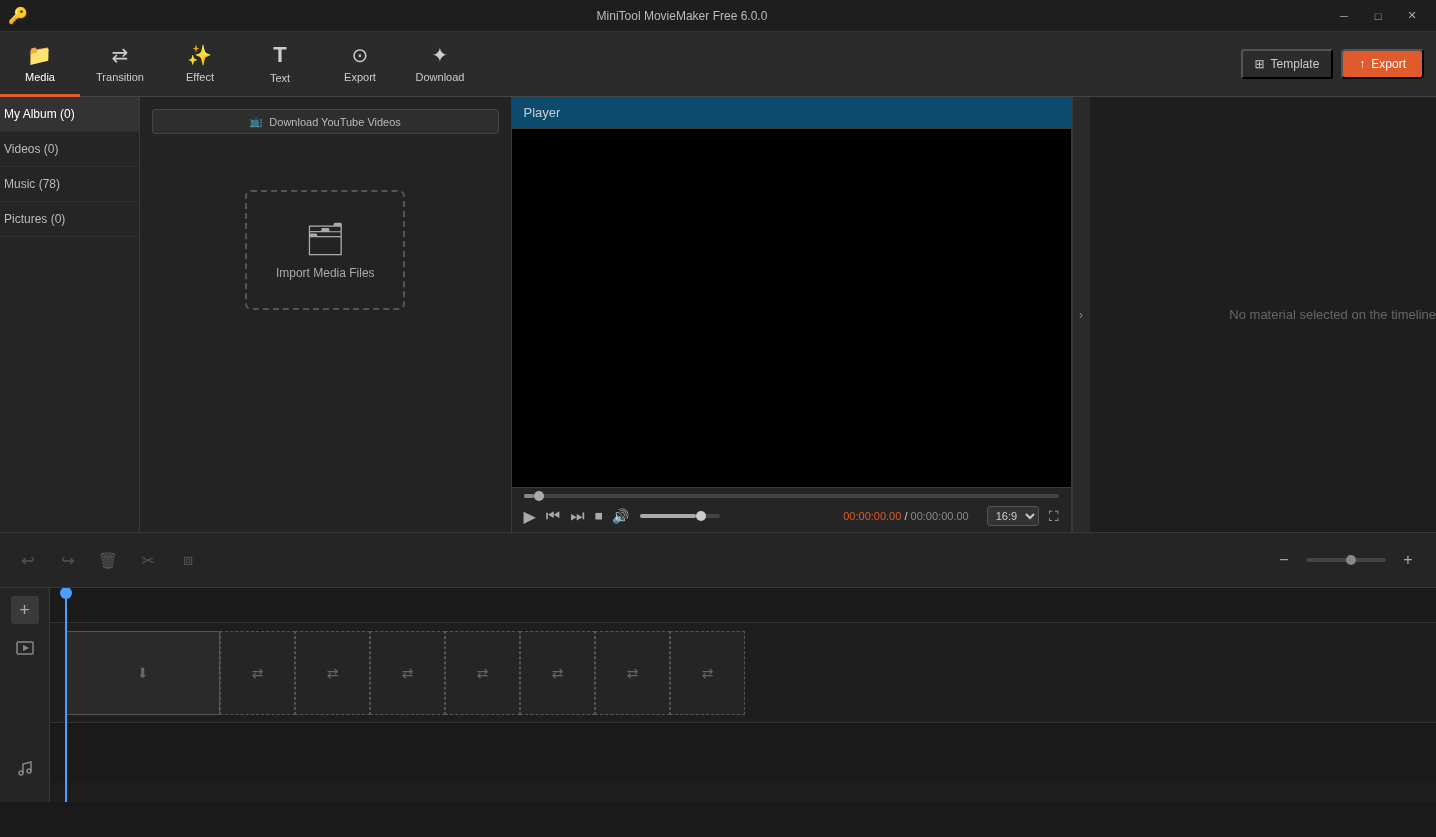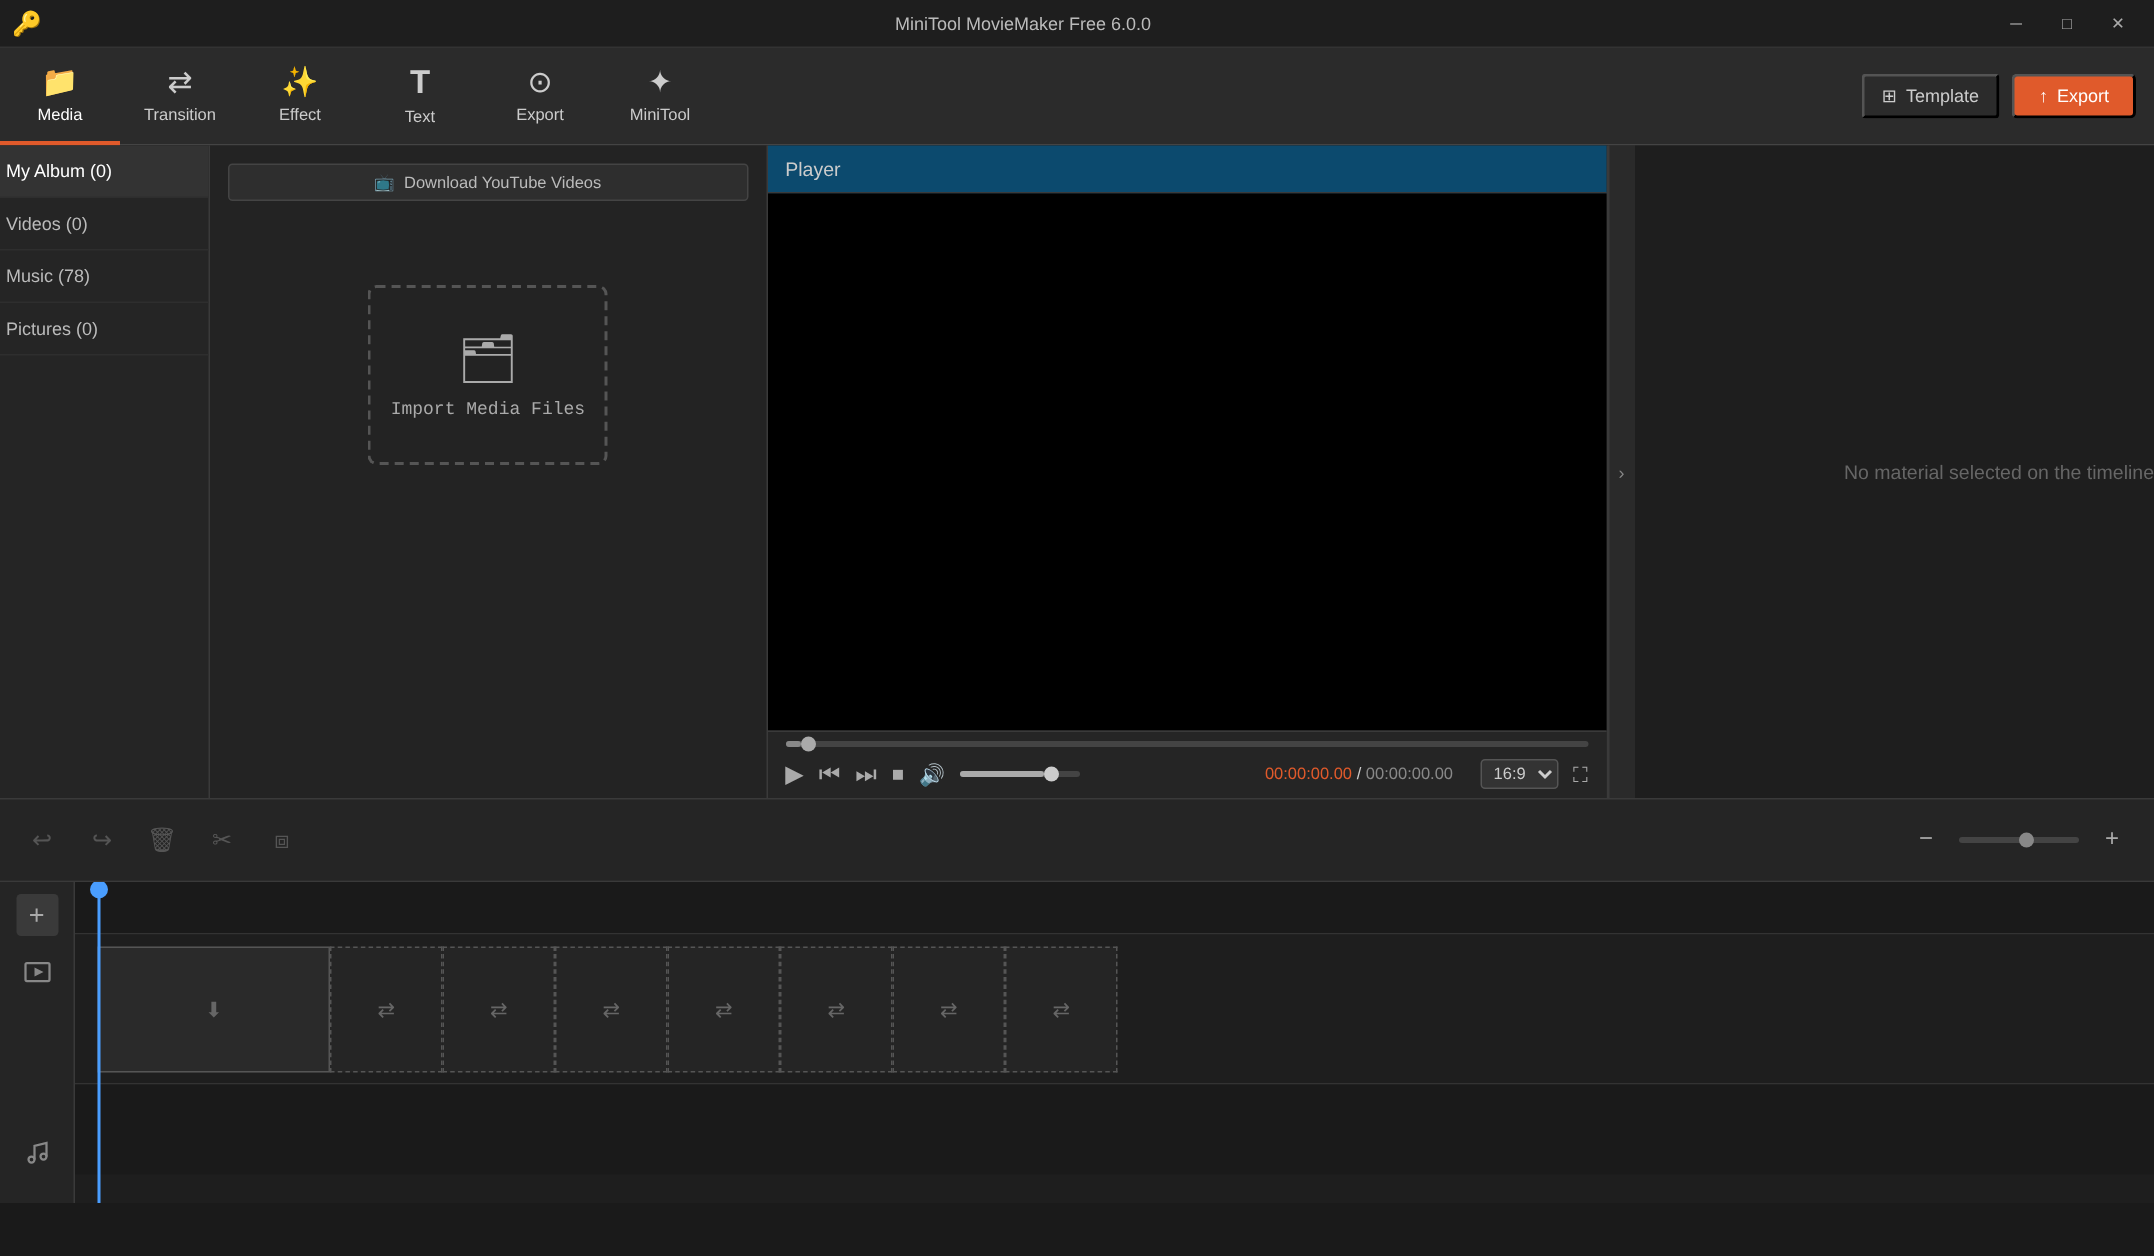--- a/index.html
+++ b/index.html
@@ -94,21 +94,21 @@
       margin-bottom: 16px;
     }
     #import-box {
       border: 2px dashed #555;
       border-radius: 6px;
       width: 160px; height: 120px;
       display: flex; flex-direction: column; align-items: center; justify-content: center;
       cursor: pointer; margin-top: 40px; gap: 8px; color: #aaa;
     }
     #import-box .folder-icon { font-size: 32px; }
-    #import-box .import-label { font-size: 12px; font-family: Liberation Mono, monospace; }
+    #import-box .import-label { font-size: 12px; }
 
     
     #player-area {
       width: 560px;
       background: #1e1e1e;
       display: flex;
       flex-direction: column;
       border-right: 1px solid #3a3a3a;
       flex-shrink: 0;
     }
@@ -308,21 +308,21 @@
   <div class="toolbar-item">
     <span class="t-icon" style="font-size:22px;font-weight:bold;">T</span>
     <span>Text</span>
   </div>
   <div class="toolbar-item">
     <span class="t-icon">⊙</span>
     <span>Export</span>
   </div>
   <div class="toolbar-item">
     <span class="t-icon">✦</span>
-    <span>MiniTool</span>
+    <span>Download</span>
   </div>
 
   <div id="right-toolbar">
     <button class="rt-btn">
       <span>⊞</span>
       <span>Template</span>
     </button>
     <button class="rt-btn" style="background:#e05a2b; color:#fff; border-radius:4px; padding: 6px 16px;">
       <span>↑</span>
       <span>Export</span>

